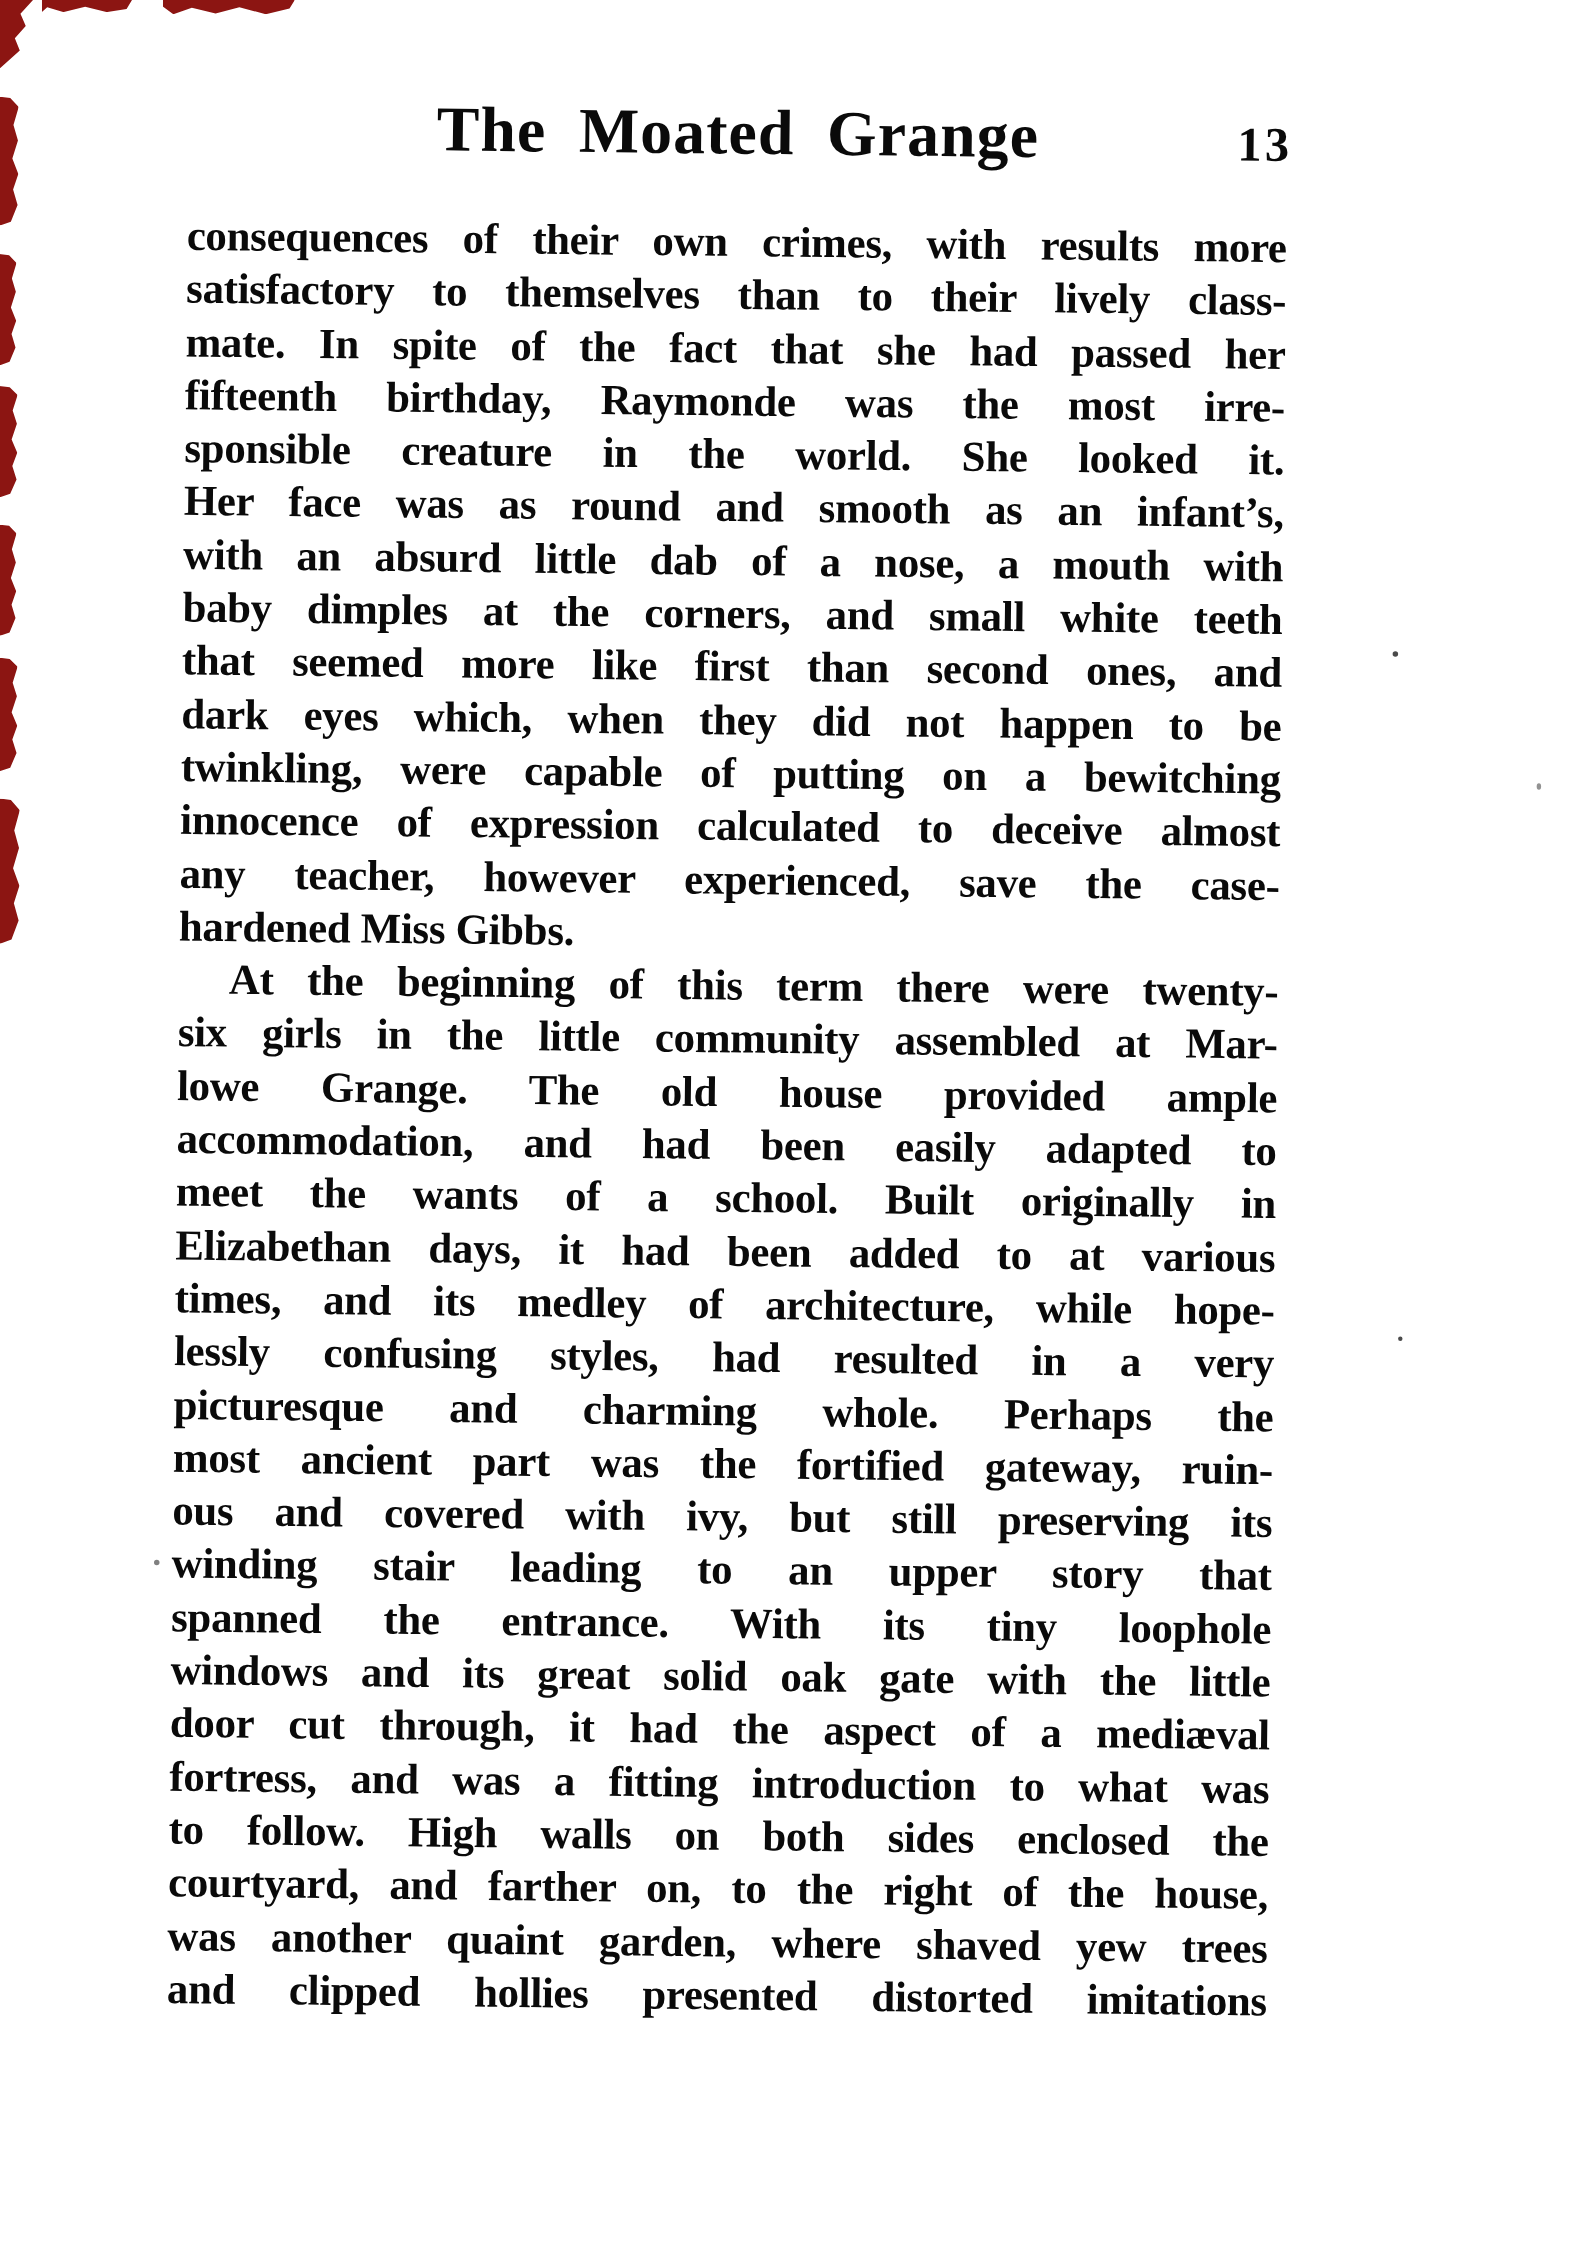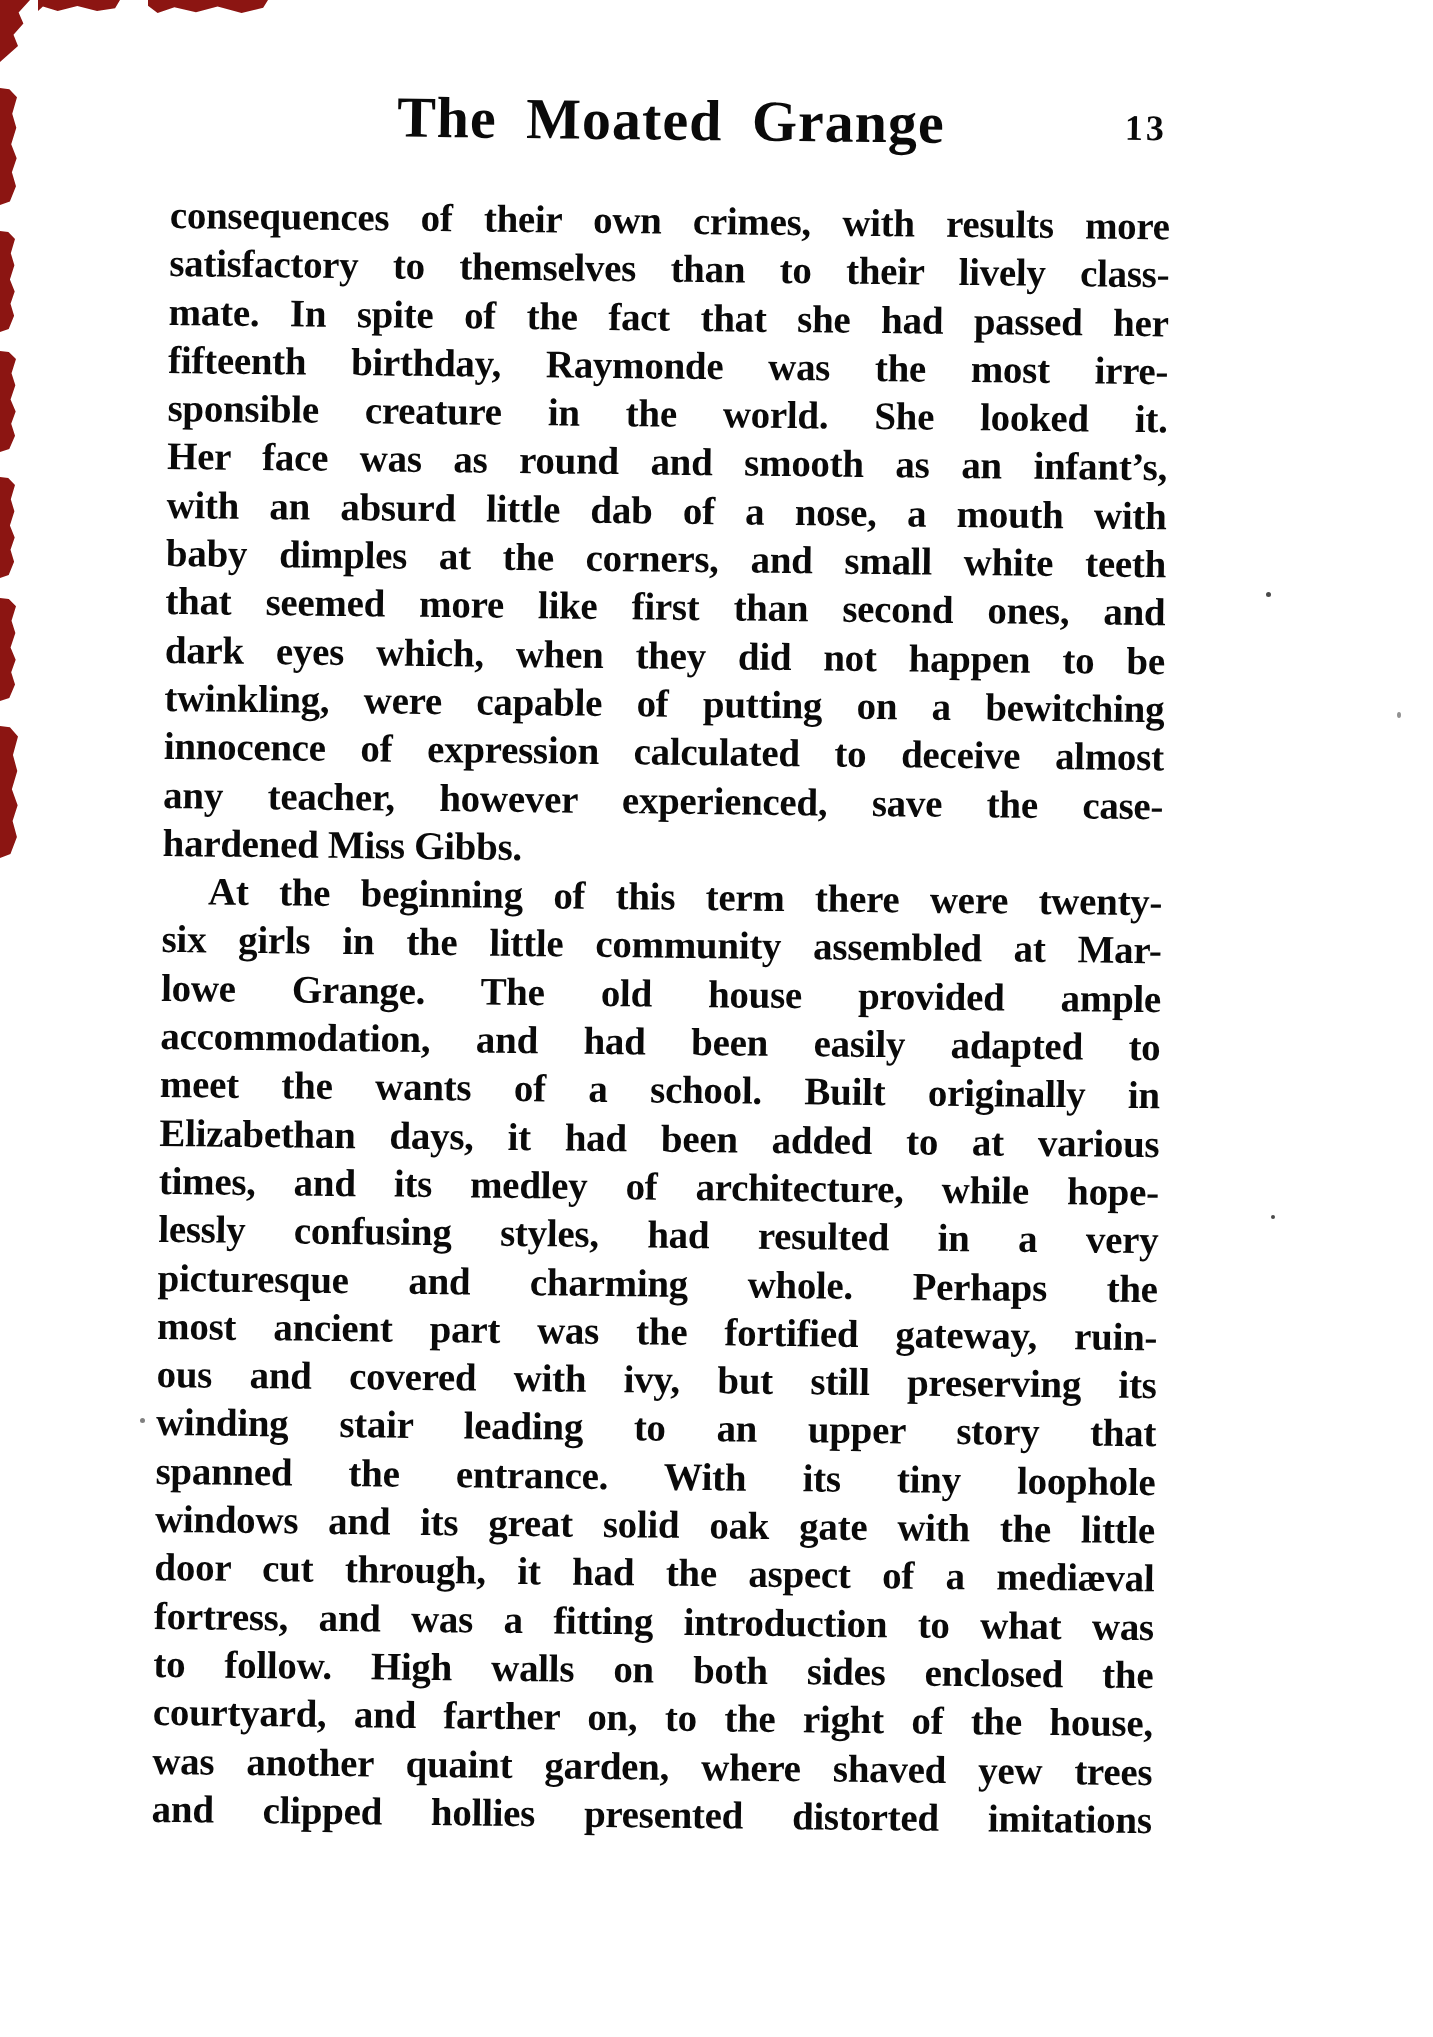--- a/index.html
+++ b/index.html
@@ -24,21 +24,21 @@
     position:absolute;
     left:170px; top:81px; width:1000px;
     text-align:center;
     font-size:58px; font-weight:bold;
     word-spacing:14px; letter-spacing:1px;
     white-space:nowrap;
   }
   .page-number {
     position:absolute;
     left:1124px; top:99px;
-    font-size:36px; font-weight:bold;
+    font-size:44px; font-weight:bold;
     letter-spacing:3px;
     line-height:1;
   }
 
   .body-text {
     position:absolute;
     left:170px; top:191px; width:1000px;
     font-size:39px; font-weight:bold;
     line-height:48.3px;
     letter-spacing:-0.3px;

